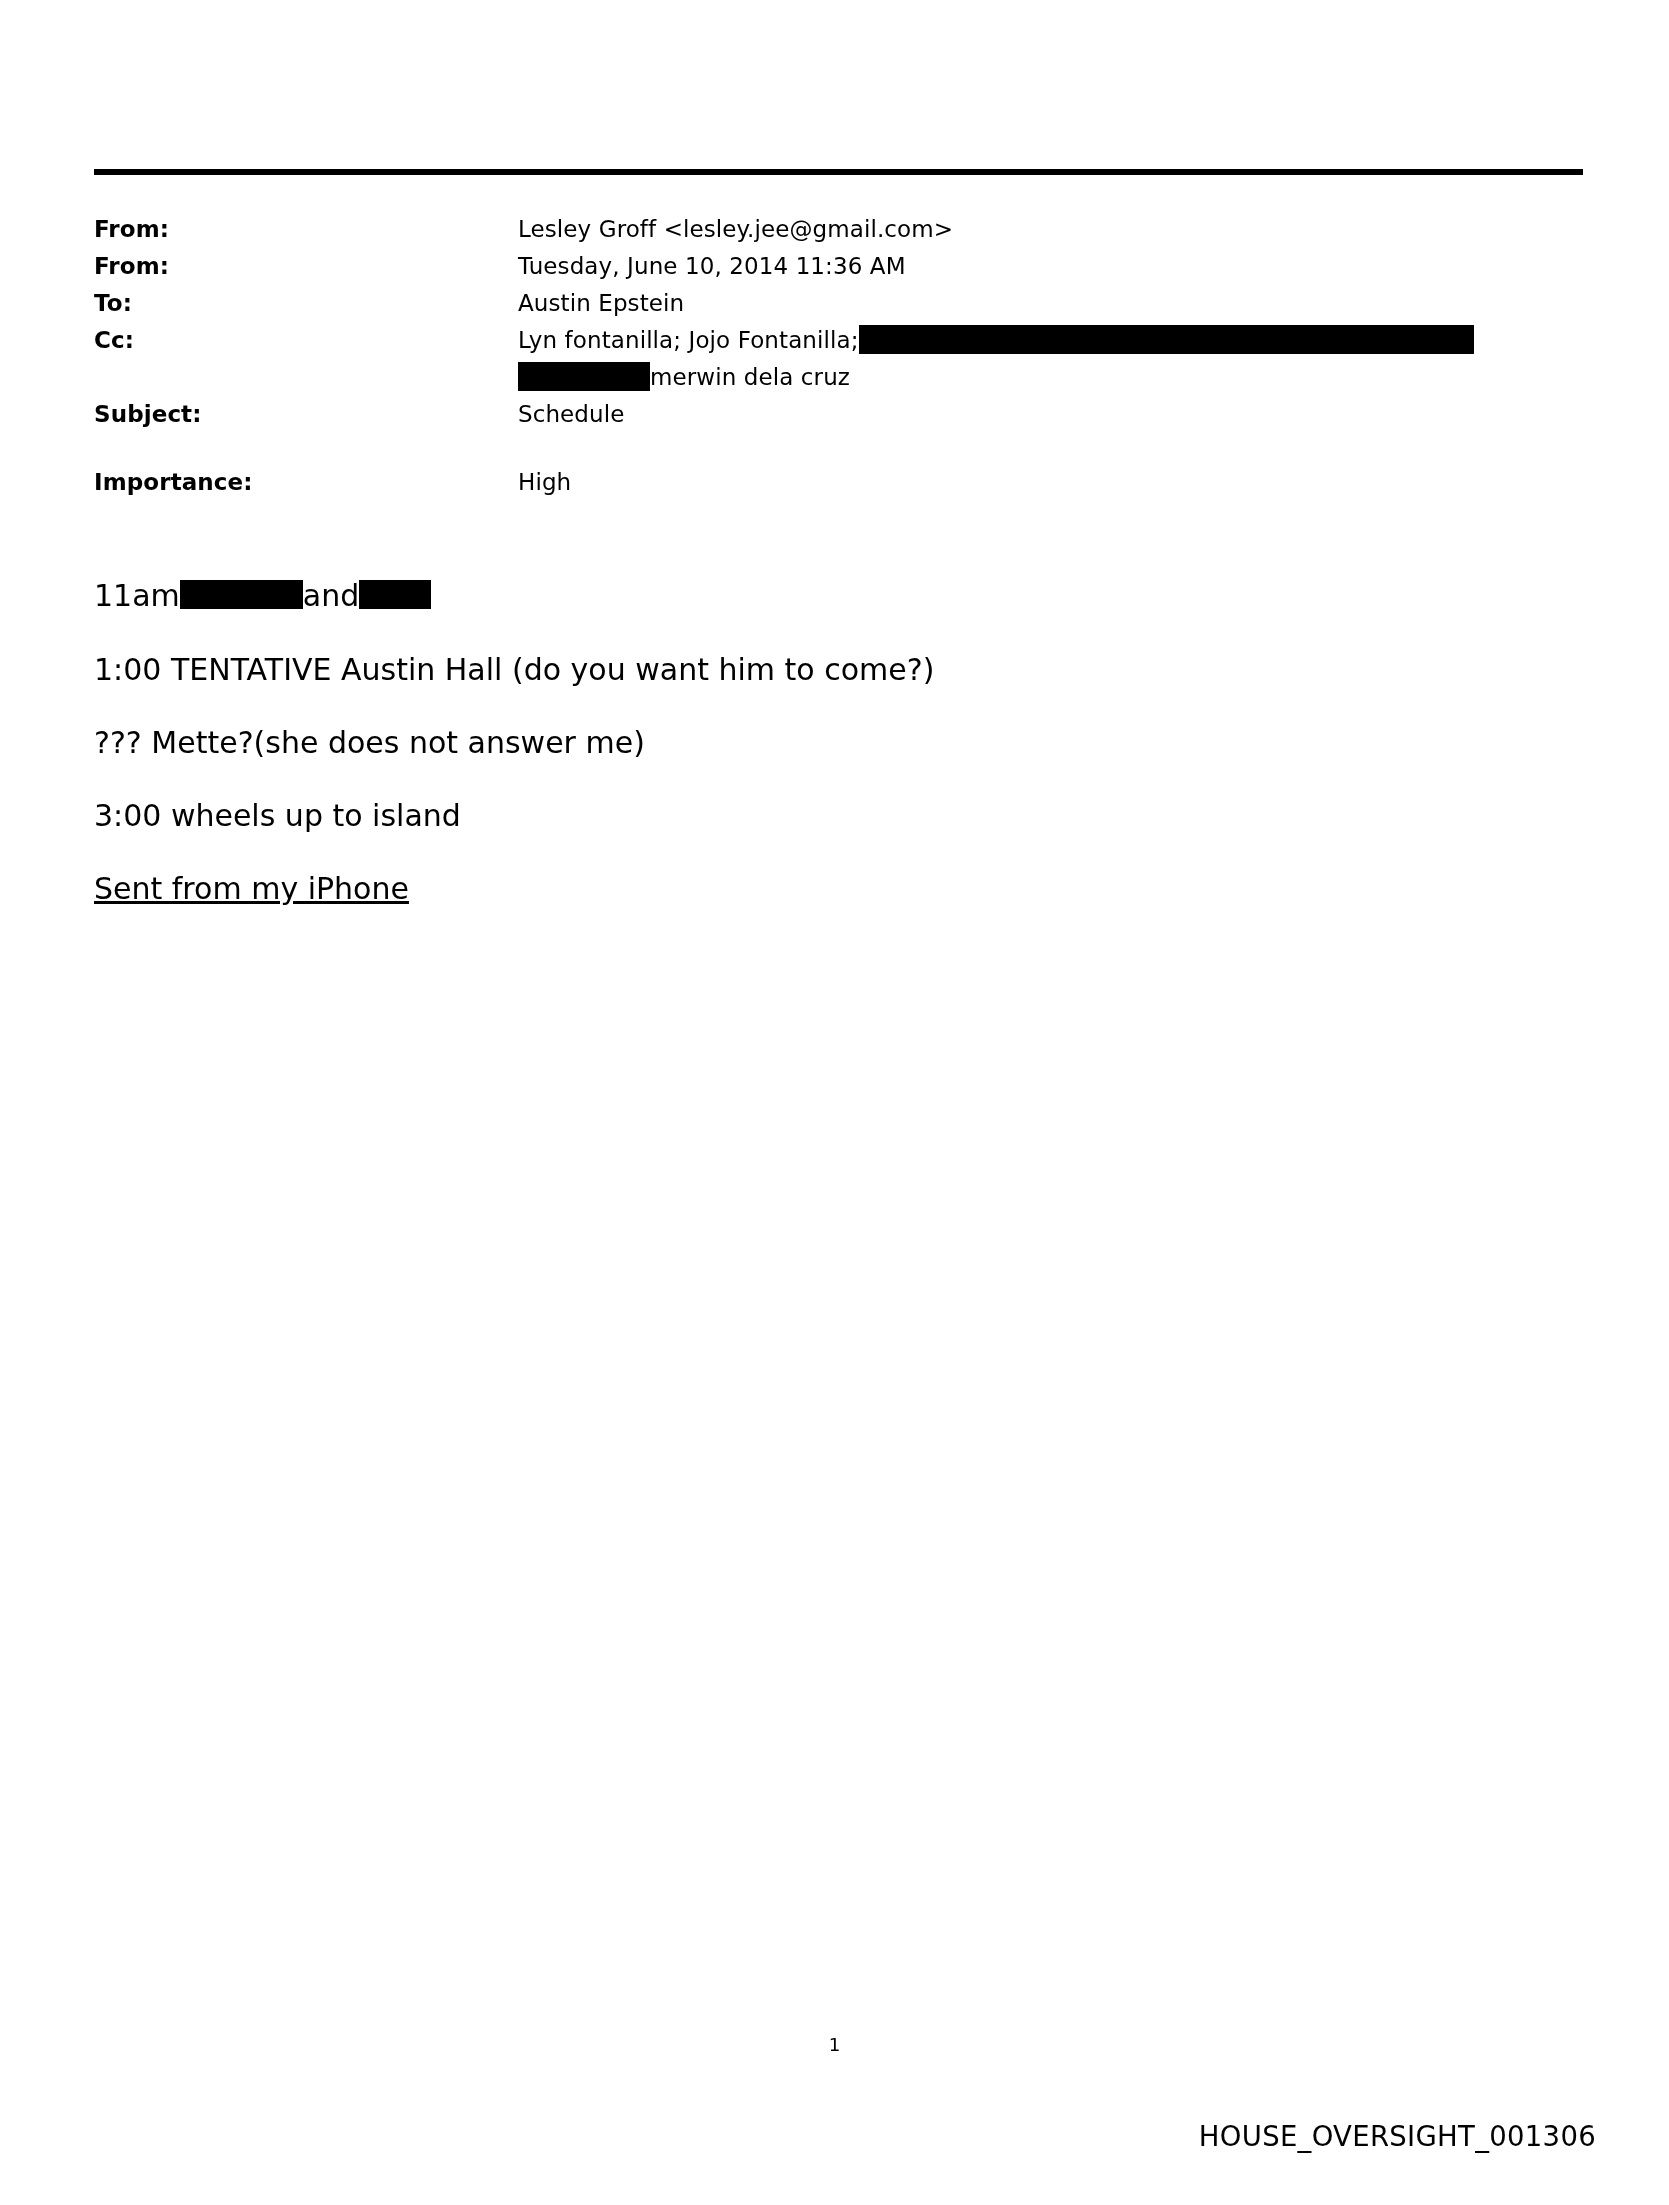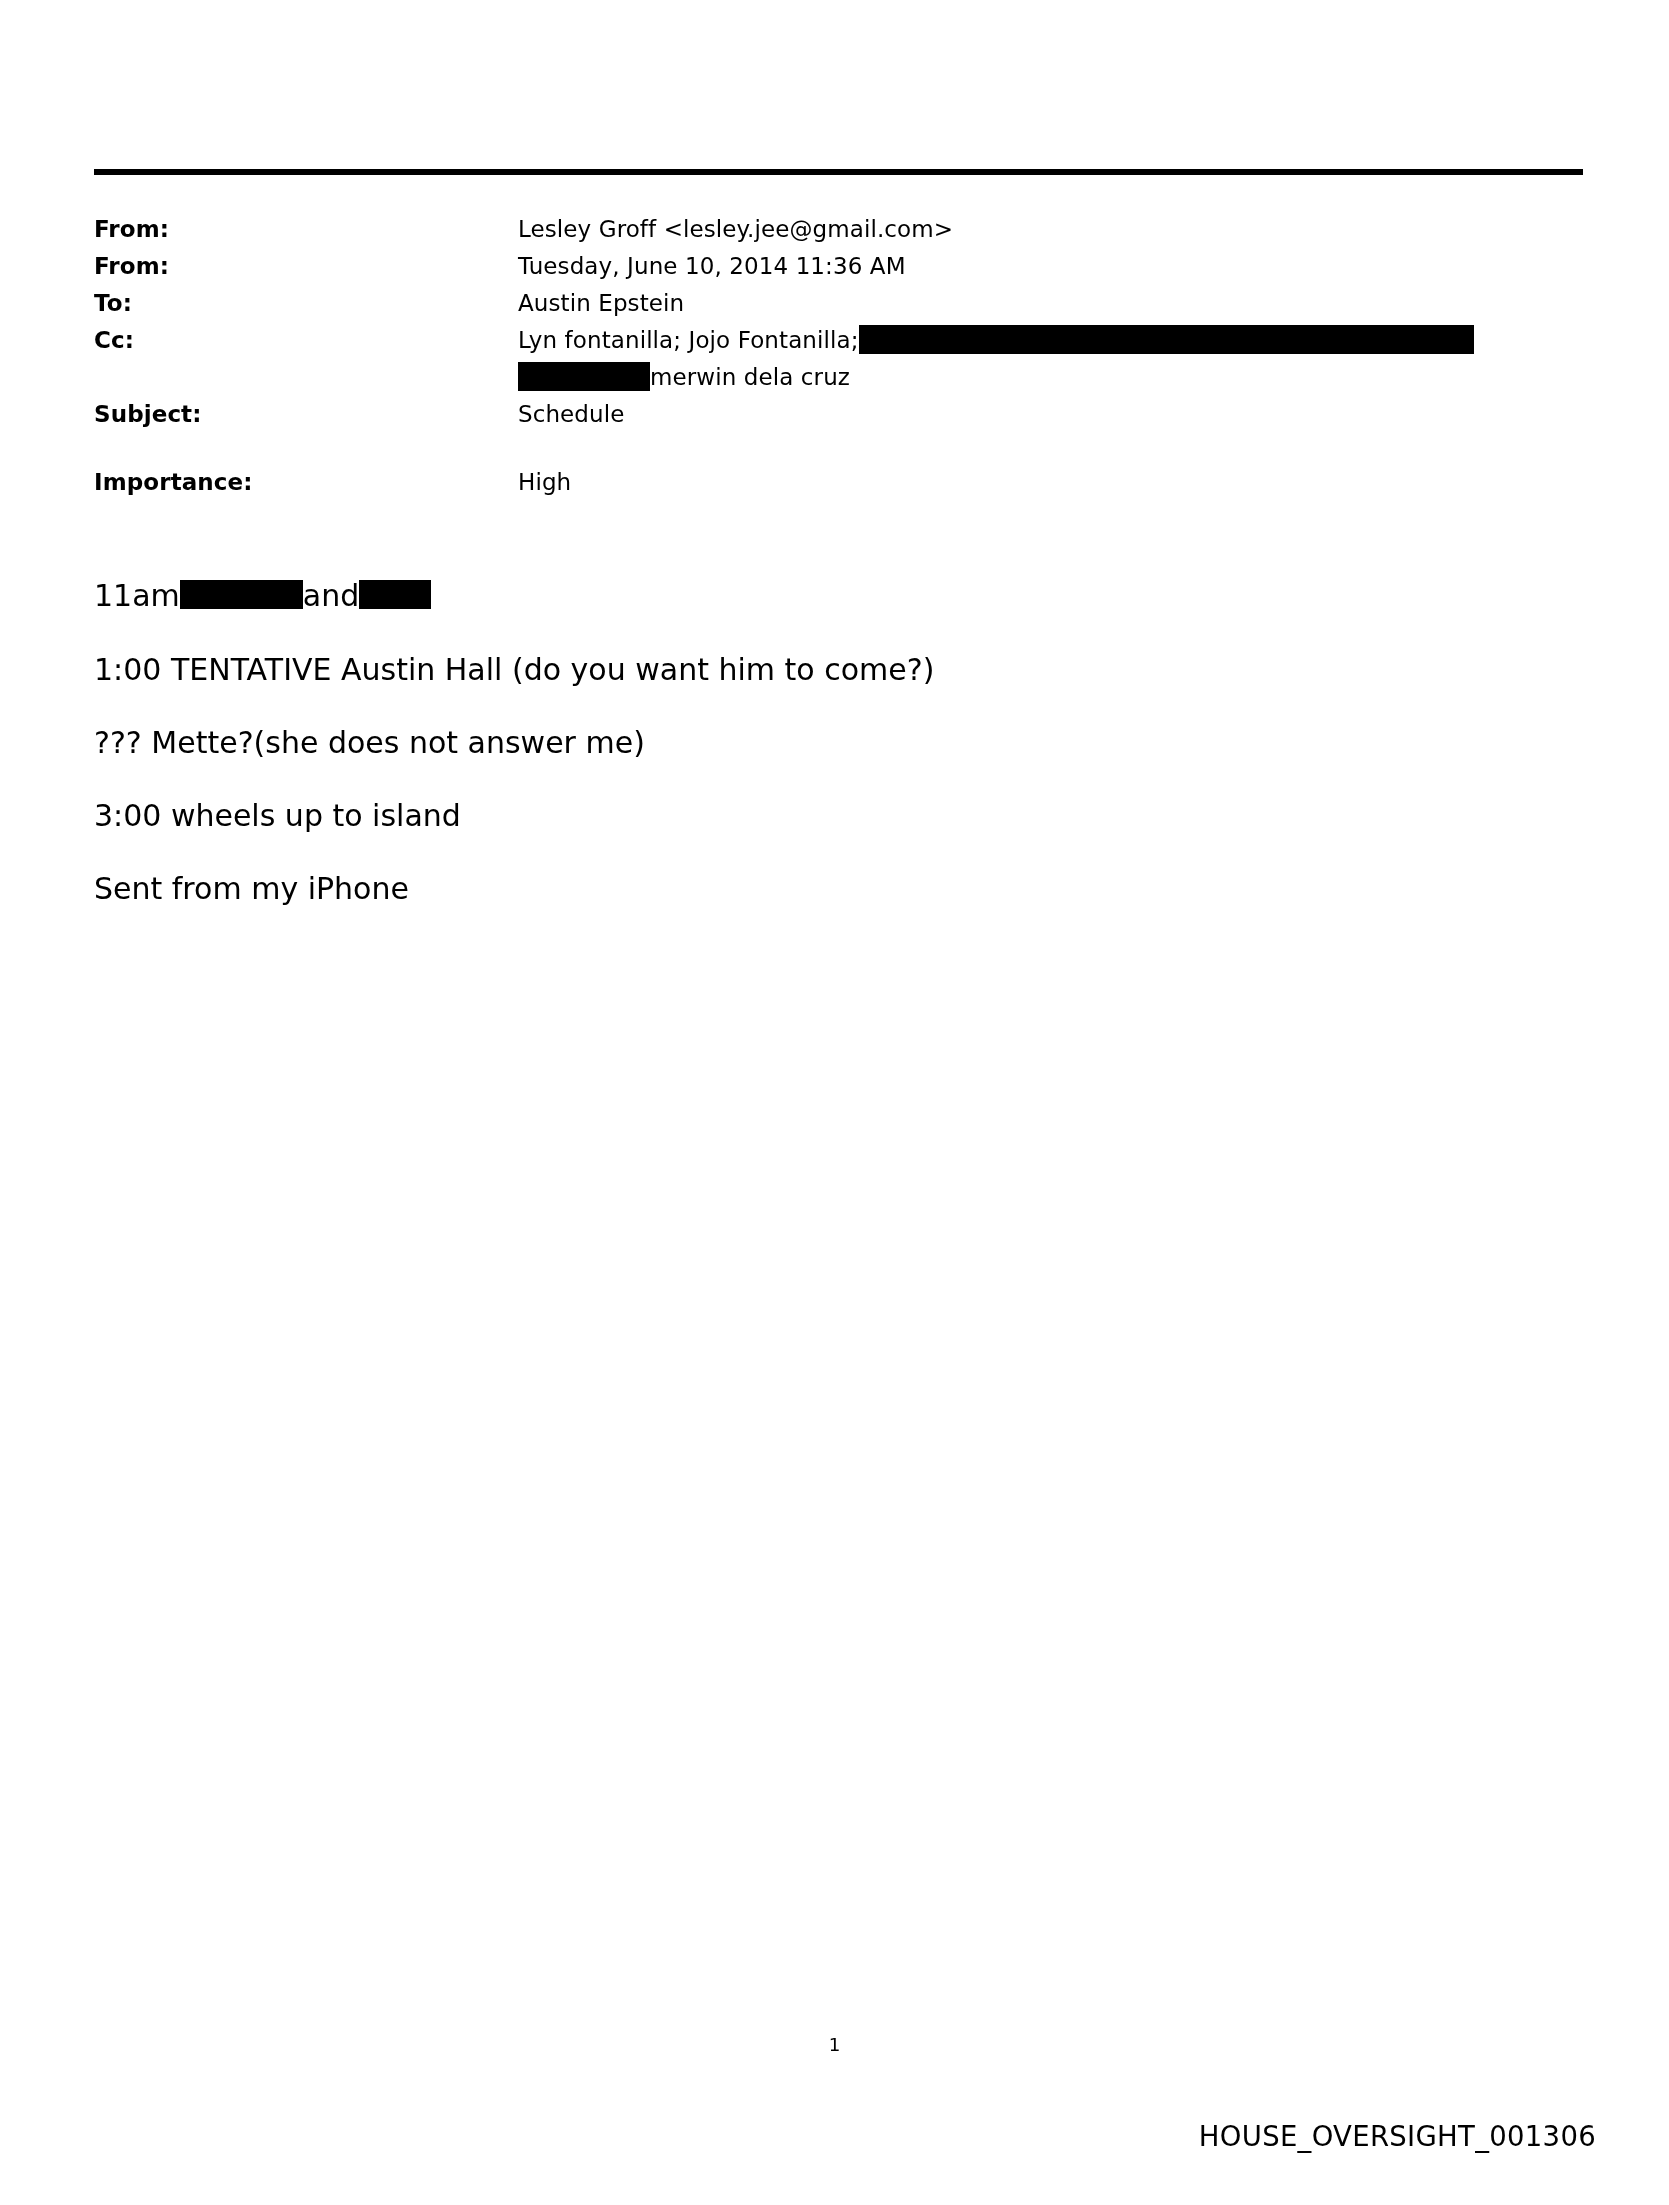--- a/index.html
+++ b/index.html
@@ -85,20 +85,21 @@
     width: 1492px;
     font-size: 30px;
     line-height: 30px;
   }
   .body-p {
     margin: 0 0 43px 0;
     white-space: nowrap;
   }
   .body-p.last {
     margin-top: 35px;
+    text-decoration: underline;
   }
   .redact-b1 { width: 123px; height: 29px; position: relative; top: -2.6px; }
   .redact-b2 { width: 72px; height: 29px; position: relative; top: -2.6px; }
   
   .page-number {
     position: absolute;
     left: 0;
     top: 2034px;
     width: 1669px;
     text-align: center;

